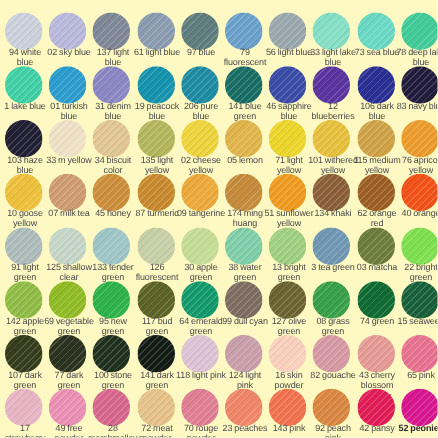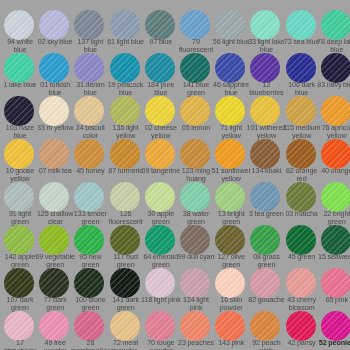--- a/index.html
+++ b/index.html
@@ -38,21 +38,21 @@
     color:#4a4a4a;
     text-align:center;
     letter-spacing:-0.1px;
     word-spacing:-0.3px;
   }
   .label.bold{font-weight:bold;color:#2b2b2b;}
 </style>
 </head>
 <body>
 
-<div id="grid" style="background: #a3a3a3;">
+<div id="grid" style="background: #fef9c3;">
     <div class="cell" style="left: 2px; top: 10px;">
       <div class="swatch" title="white blue" style="background-color: rgb(204, 210, 220);"></div>
       <div class="label">94 white blue</div>
     </div>
     <div class="cell" style="left: 37.2px; top: 10px;">
       <div class="swatch" title="sky blue" style="background-color: rgb(183, 184, 220);"></div>
       <div class="label">02 sky blue</div>
     </div>
     <div class="cell" style="left: 72.4px; top: 10px;">
       <div class="swatch" title="light blue" style="background-color: rgb(126, 135, 150);"></div>
@@ -97,21 +97,21 @@
     <div class="cell" style="left: 72.4px; top: 53px;">
       <div class="swatch" title="denim blue" style="background-color: rgb(139, 135, 196);"></div>
       <div class="label">31 denim blue</div>
     </div>
     <div class="cell" style="left: 107.6px; top: 53px;">
       <div class="swatch" title="peacock blue" style="background-color: rgb(21, 146, 173);"></div>
       <div class="label">19 peacock blue</div>
     </div>
     <div class="cell" style="left: 142.8px; top: 53px;">
       <div class="swatch" title="pure blue" style="background-color: rgb(29, 139, 163);"></div>
-      <div class="label">184 pure blue</div>
+      <div class="label">206 pure blue</div>
     </div>
     <div class="cell" style="left: 178px; top: 53px;">
       <div class="swatch" title="blue green" style="background-color: rgb(23, 109, 99);"></div>
       <div class="label">141 blue green</div>
     </div>
     <div class="cell" style="left: 213.2px; top: 53px;">
       <div class="swatch" title="sapphire blue" style="background-color: rgb(59, 75, 168);"></div>
       <div class="label">46 sapphire blue</div>
     </div>
     <div class="cell" style="left: 248.4px; top: 53px;">
@@ -181,21 +181,21 @@
     <div class="cell" style="left: 107.6px; top: 139px;">
       <div class="swatch" title="turmeric" style="background-color: rgb(200, 137, 44);"></div>
       <div class="label">87 turmeric</div>
     </div>
     <div class="cell" style="left: 142.8px; top: 139px;">
       <div class="swatch" title="tangerine" style="background-color: rgb(237, 169, 57);"></div>
       <div class="label">09 tangerine</div>
     </div>
     <div class="cell" style="left: 178px; top: 139px;">
       <div class="swatch" title="ming huang" style="background-color: rgb(197, 139, 58);"></div>
-      <div class="label">123 ming huang</div>
+      <div class="label">174 ming huang</div>
     </div>
     <div class="cell" style="left: 213.2px; top: 139px;">
       <div class="swatch" title="sunflower yellow" style="background-color: rgb(240, 155, 30);"></div>
       <div class="label">51 sunflower yellow</div>
     </div>
     <div class="cell" style="left: 248.4px; top: 139px;">
       <div class="swatch" title="khaki" style="background-color: rgb(138, 95, 56);"></div>
       <div class="label">134 khaki</div>
     </div>
     <div class="cell" style="left: 283.6px; top: 139px;">
@@ -273,21 +273,21 @@
     <div class="cell" style="left: 213.2px; top: 225px;">
       <div class="swatch" title="olive green" style="background-color: rgb(107, 99, 48);"></div>
       <div class="label">127 olive green</div>
     </div>
     <div class="cell" style="left: 248.4px; top: 225px;">
       <div class="swatch" title="grass green" style="background-color: rgb(56, 160, 73);"></div>
       <div class="label">08 grass green</div>
     </div>
     <div class="cell" style="left: 283.6px; top: 225px;">
       <div class="swatch" title="green" style="background-color: rgb(15, 107, 50);"></div>
-      <div class="label">45 green</div>
+      <div class="label">74 green</div>
     </div>
     <div class="cell" style="left: 318.8px; top: 225px;">
       <div class="swatch" title="seaweed" style="background-color: rgb(23, 96, 58);"></div>
       <div class="label">15 seaweed</div>
     </div>
     <div class="cell" style="left: 2px; top: 268px;">
       <div class="swatch" title="dark green" style="background-color: rgb(52, 60, 28);"></div>
       <div class="label">107 dark green</div>
     </div>
     <div class="cell" style="left: 37.2px; top: 268px;">

